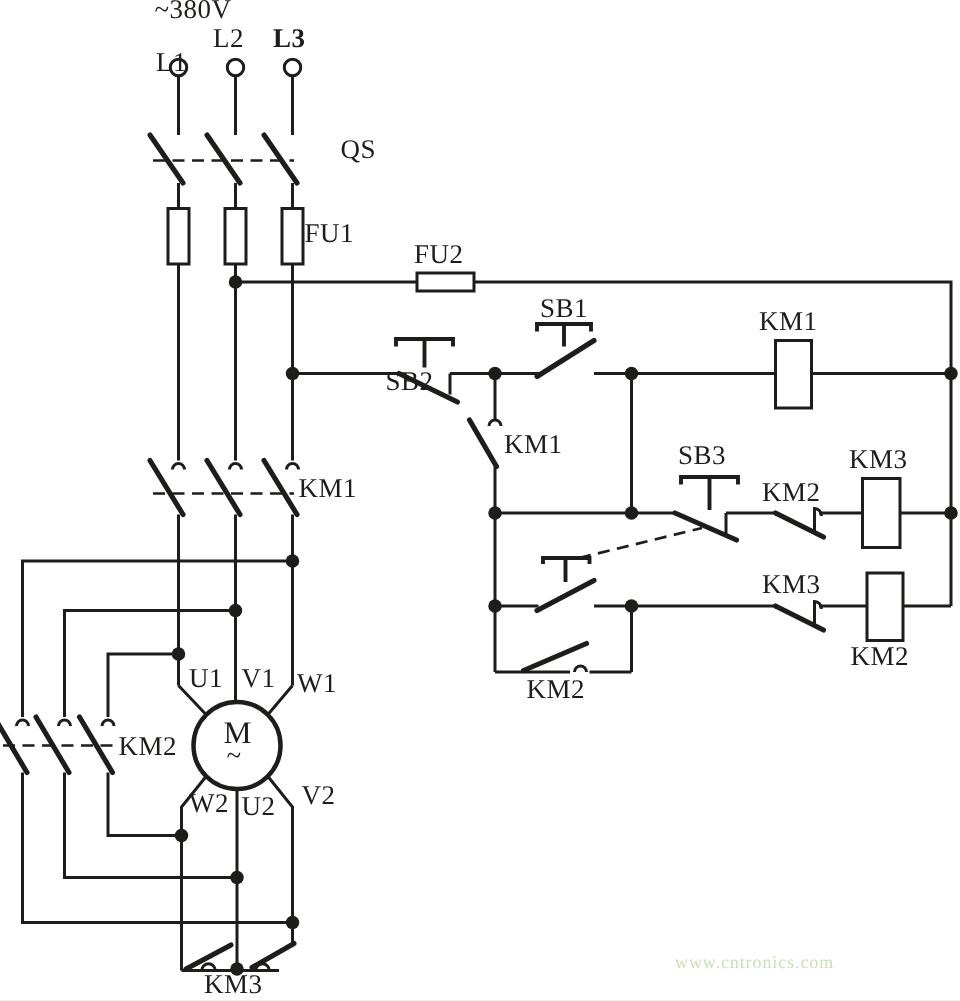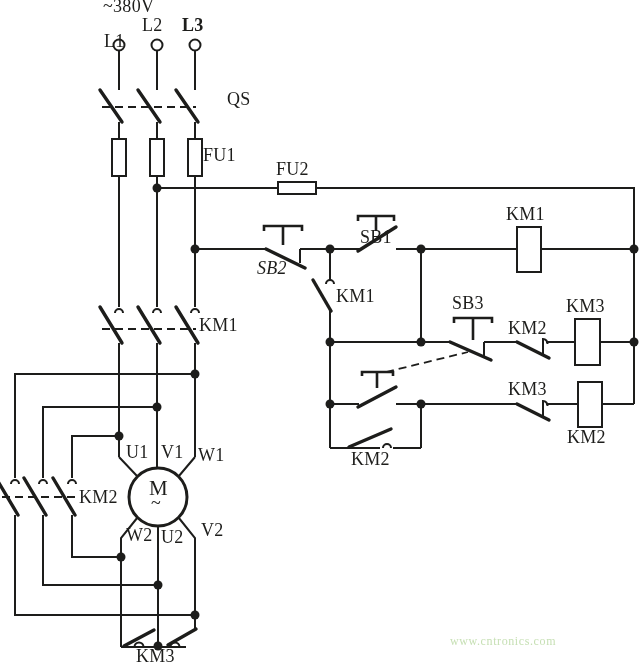--- a/index.html
+++ b/index.html
@@ -169,22 +169,22 @@
 
   <span class="lbl" style="left:103px;top:-3px;">~380V</span>
   <span class="lbl" style="left:104px;top:32px;">L1</span>
   <span class="lbl" style="left:142px;top:16px;">L2</span>
   <span class="lbl" style="left:182px;top:16px;font-weight:bold;">L3</span>
 
   <span class="lbl" style="left:199px;top:90px;margin-left:28px;">QS</span>
   <span class="lbl" style="left:203px;top:146px;">FU1</span>
   <span class="lbl" style="left:276px;top:160px;">FU2</span>
 
-  <span class="lbl" style="left:257px;top:259px;font-style:italic;">SB2</span>
-  <span class="lbl" style="left:360px;top:196px;margin-top:32px;">SB1</span>
+  <span class="lbl" style="left:257px;top:245px;">SB2</span>
+  <span class="lbl" style="left:360px;top:196px;">SB1</span>
   <span class="lbl" style="left:452px;top:294px;">SB3</span>
 
   <span class="lbl" style="left:336px;top:287px;">KM1</span>
   <span class="lbl" style="left:199px;top:316px;">KM1</span>
   <span class="lbl" style="left:506px;top:205px;">KM1</span>
 
   <span class="lbl" style="left:508px;top:319px;">KM2</span>
   <span class="lbl" style="left:566px;top:297px;">KM3</span>
   <span class="lbl" style="left:508px;top:380px;">KM3</span>
   <span class="lbl" style="left:567px;top:428px;">KM2</span>

